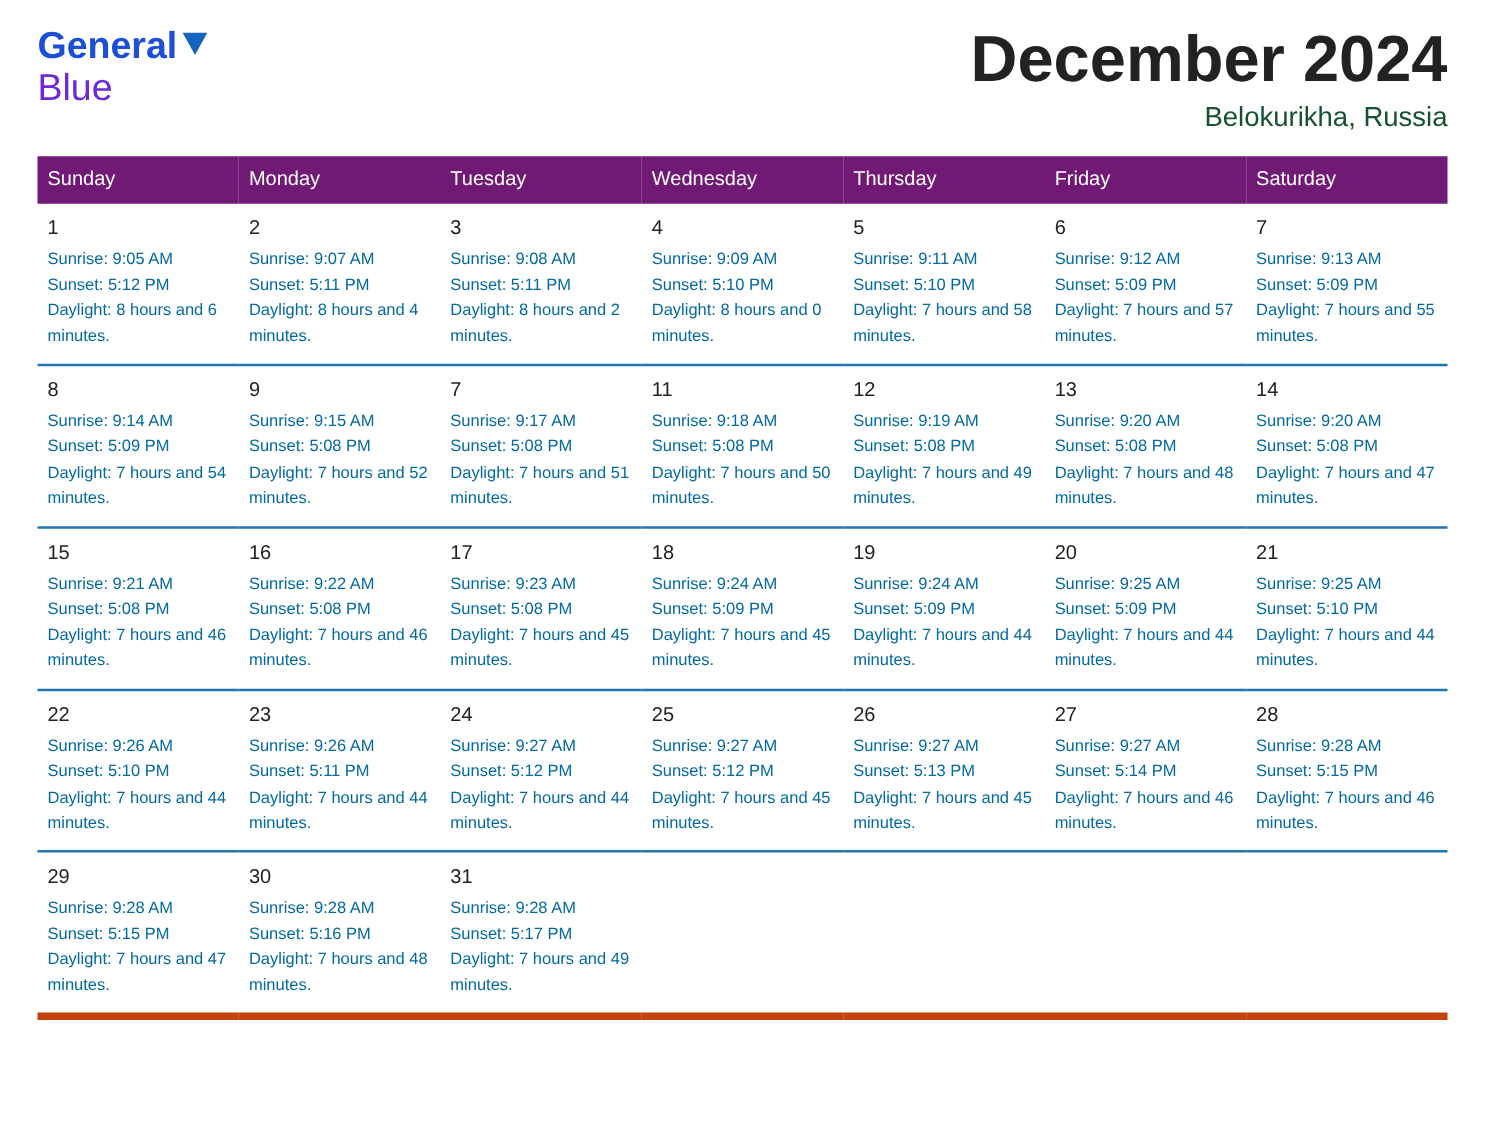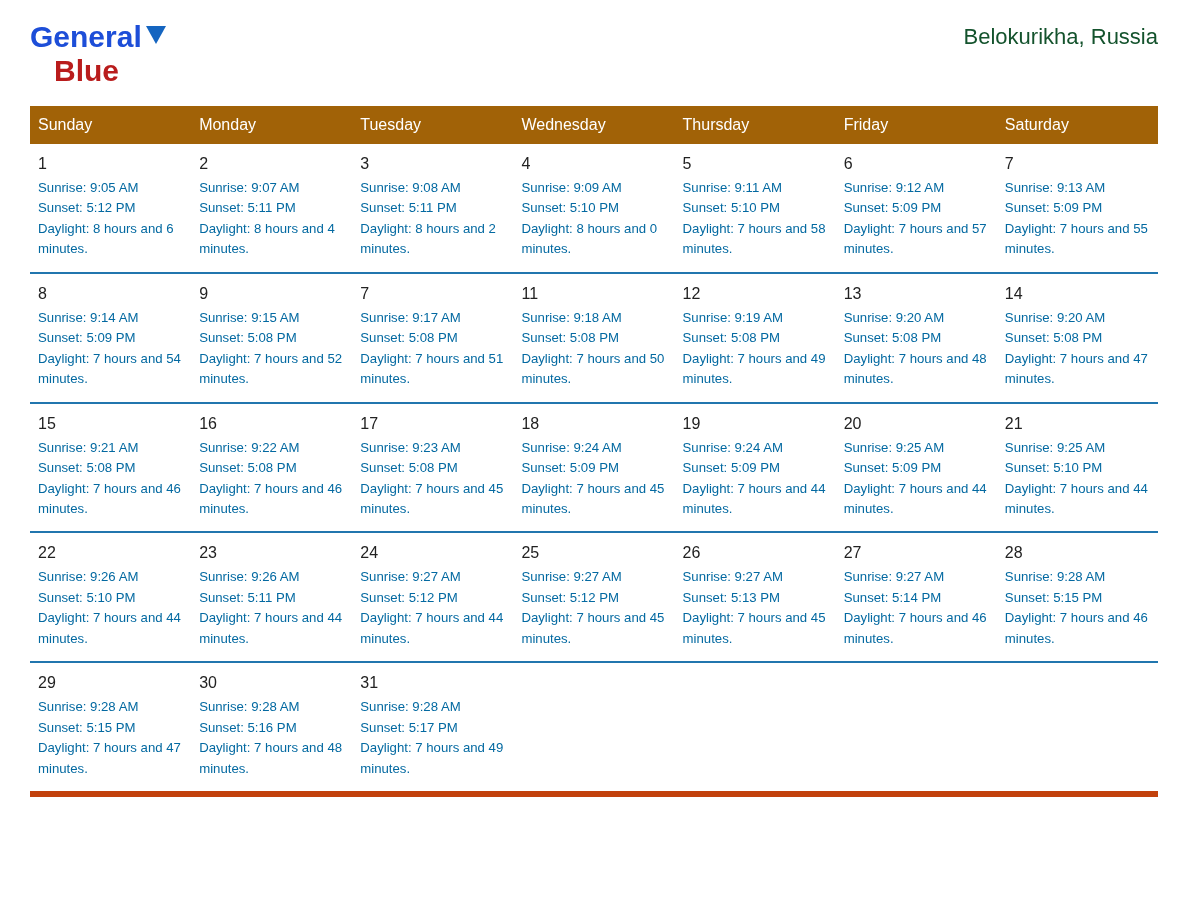--- a/index.html
+++ b/index.html
@@ -35,21 +35,21 @@
       font-size: 22px;
       color: #14532d;
       margin-top: 4px;
     }
     table {
       width: 100%;
       border-collapse: collapse;
       margin-top: 4px;
     }
     thead tr {
-      background-color: #a16207;
+      background-color: #701a75;
     }
     thead th {
       color: #fff;
       font-size: 16px;
       font-weight: normal;
       padding: 10px 8px;
       text-align: left;
       border: none;
     }
     tbody tr {
@@ -82,43 +82,43 @@
       display: flex;
       align-items: center;
     }
     .logo-text-general {
       font-size: 30px;
       font-weight: bold;
       color: #1d4ed8;
     }
     .logo-line2 {
       font-size: 30px;
-      font-weight: bold;
-      color: #b91c1c;
-      margin-left: 24px;
+      font-weight: normal;
+      color: #6d28d9;
     }
   </style>
 </head>
 <body>
 
 <div class="header">
   <div class="logo">
     <div class="logo-wrapper">
       <span class="logo-text-general">General</span>
       <span style="display:inline-block;margin-left:4px;">
         <svg width="20" height="18" viewBox="0 0 20 18">
           <polygon points="0,0 20,0 10,18" fill="#1565c0"></polygon>
         </svg>
       </span>
     </div>
     <div>
       <span class="logo-line2">Blue</span>
     </div>
   </div>
   <div class="title-section">
+    <div class="month-title">December 2024</div>
     <div class="location">Belokurikha, Russia</div>
   </div>
 </div>
 
 <table>
   <thead>
     <tr>
       <th>Sunday</th>
       <th>Monday</th>
       <th>Tuesday</th>

